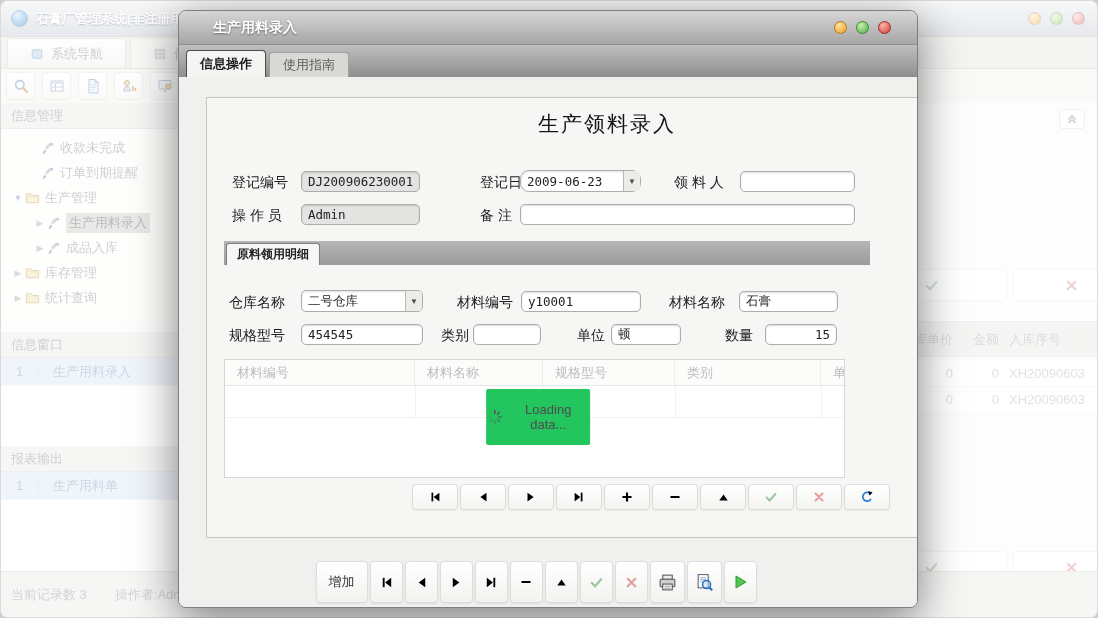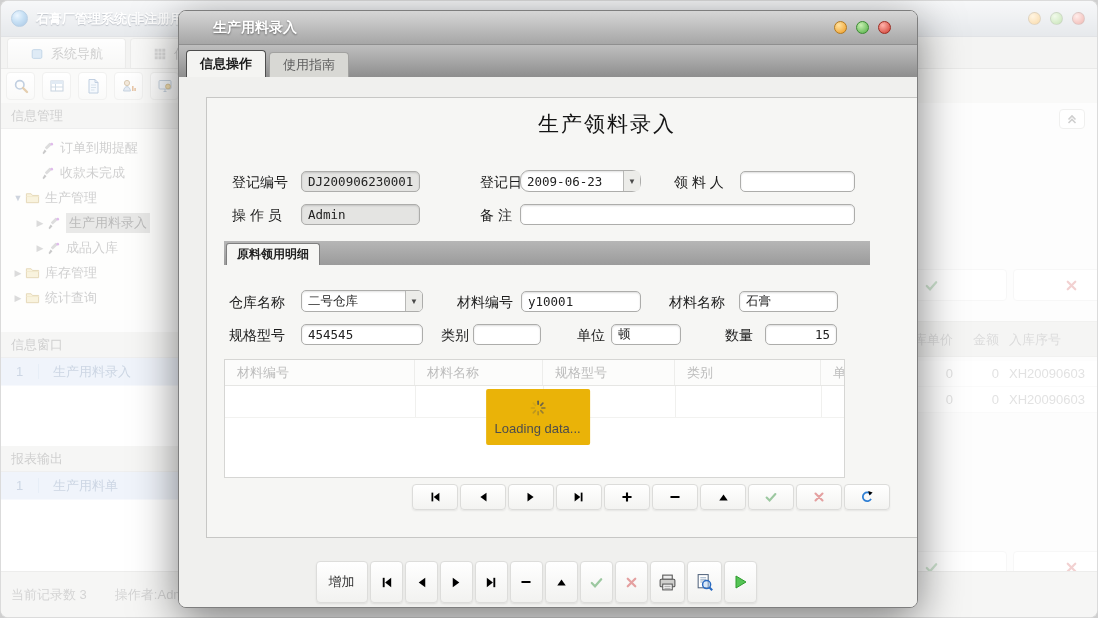--- a/index.html
+++ b/index.html
@@ -140,22 +140,22 @@
   .grid { position:absolute; left:17px; top:261px; width:621px; height:119px;
     background:#ffffff; border:1px solid #d6d6d4; }
   .grid-head { position:absolute; left:0; top:0; right:0; height:26px;
     border-bottom:1px solid #e6e6e4; background:#fcfcfb; display:flex; overflow:hidden; }
   .gcol { font-size:13px; color:#bcbcbc; line-height:26px; padding-left:12px;
     border-right:1px solid #ededeb; overflow:hidden; white-space:nowrap; flex:0 0 auto; }
   .gc1{width:190px;} .gc2{width:128px;} .gc3{width:132px;} .gc4{width:146px;} .gc5{width:25px;border-right:none;}
   .grid-bodyline { position:absolute; left:0; right:0; top:57px; border-bottom:1px solid #f2f2f0; }
   .grid-vline { position:absolute; top:26px; bottom:60px; width:1px; background:#f0f0ee; }
   .loading-box { position:absolute; left:50%; top:29px; transform:translateX(-47%);
-    width:104px; height:56px; background:#eab308; border-radius:2px;
-    display:flex; flex-direction:column; align-items:center; justify-content:center; gap:4px;text-align:center; }
+    width:104px; height:56px; background:#22c55e; border-radius:2px;
+    display:flex; flex-direction:row; align-items:center; justify-content:center; gap:4px;text-align:center; }
   .loading-text { font-size:13px; color:#4d4d4d; }
 
   .navigator { position:absolute; left:0; right:0; top:386px; display:flex; justify-content:center;
     gap:2px; transform:translateX(44px); }
   .nav-btn { width:46px; height:26px; border:1px solid #dcdcda; border-radius:4px;
     background:linear-gradient(#ffffff,#f3f3f1); box-shadow:0 1px 2px rgba(0,0,0,.07);
     display:flex; align-items:center; justify-content:center; }
 
   .dlg-footer { position:absolute; left:0; top:484px; width:100%; display:flex;
     justify-content:center; gap:2px; transform:translateX(-12px);font-family:Liberation Serif, serif; }
@@ -345,27 +345,27 @@
   </div>
 
   <div class="sidebar">
     <div class="side-header">信息管理</div>
 
     <div class="tree">
       <div class="tree-row lvl2">
         <svg class="ic" width="14" height="14">
             <use href="#i-tool"></use>
           </svg>
-        <span class="tlabel">订单到期提醒</span>
+        <span class="tlabel">收款未完成</span>
       </div>
       <div class="tree-row lvl2">
         <svg class="ic" width="14" height="14">
             <use href="#i-tool"></use>
           </svg>
-        <span class="tlabel">收款未完成</span>
+        <span class="tlabel">订单到期提醒</span>
       </div>
       <div class="tree-row lvl0">
         <span class="arrow down">▼</span>
         <svg class="ic" width="15" height="15">
             <use href="#i-folder"></use>
           </svg>
         <span class="tlabel">生产管理</span>
       </div>
       <div class="tree-row lvl1">
         <span class="arrow">▶</span>

